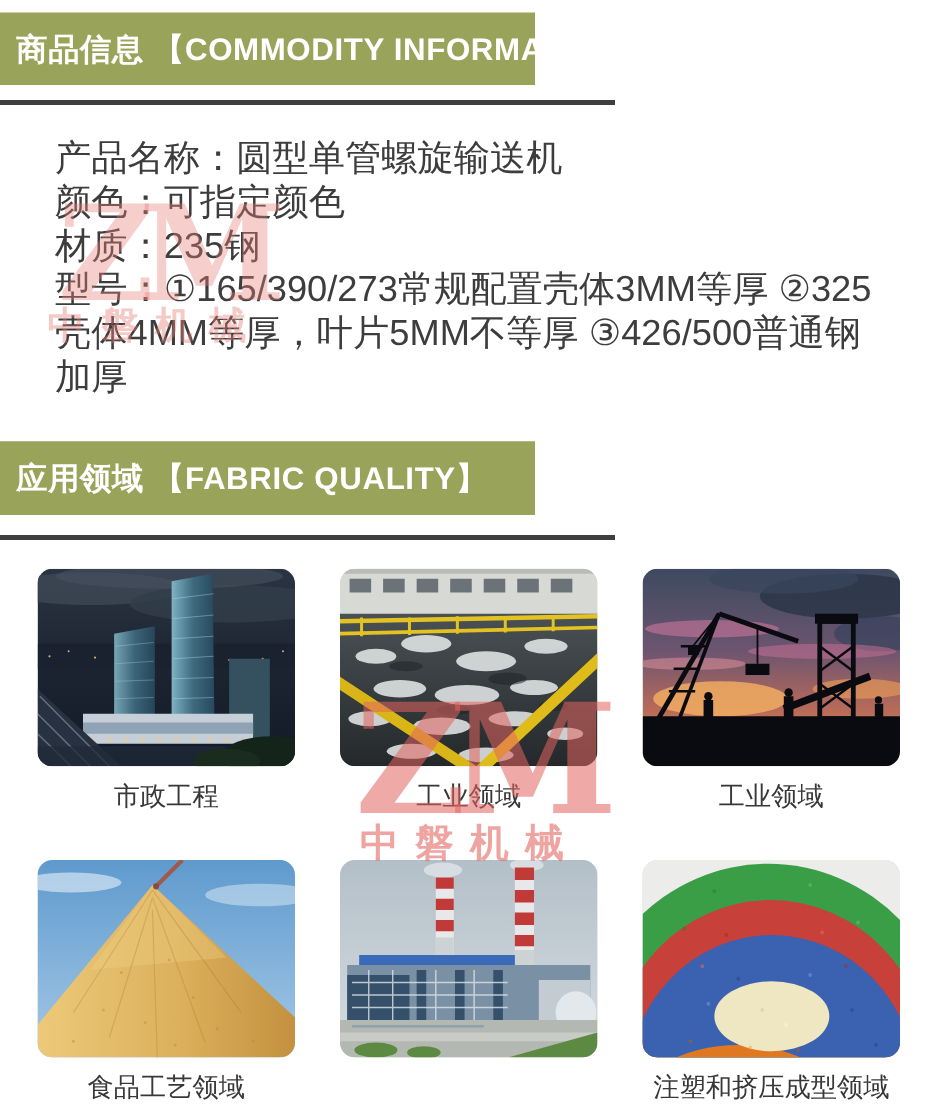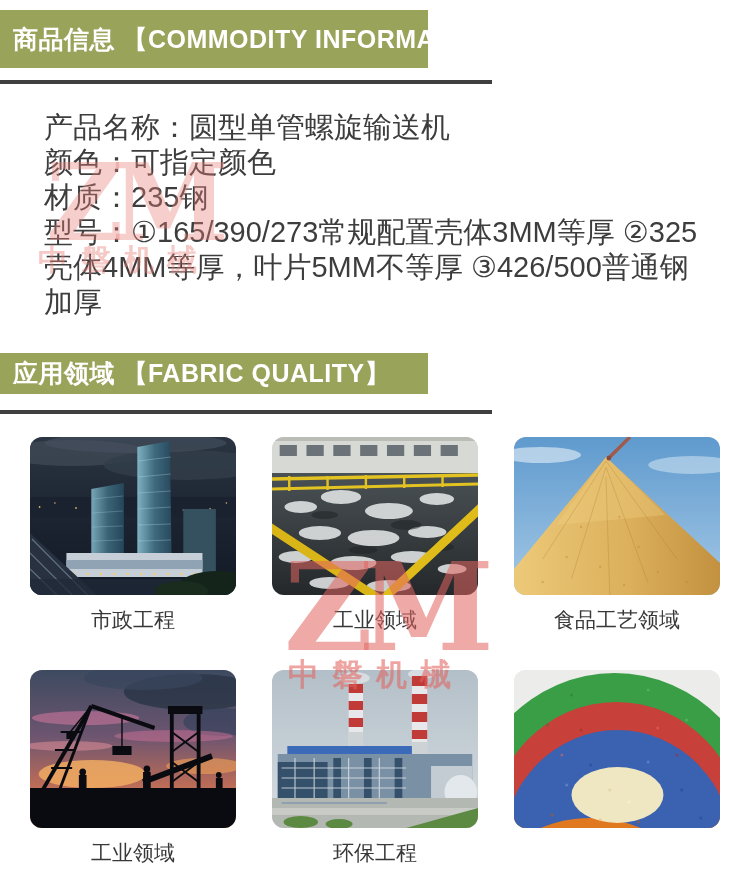--- a/index.html
+++ b/index.html
@@ -11,21 +11,21 @@
     position:relative; overflow:hidden;
     color:#3d3d3d;
   }
   .band {
     background:#99a35a; width:428px; height:58px;
     color:#ffffff; font-size:25px; font-weight:600;
     display:flex; align-items:center; padding-left:13px;
     letter-spacing:0.5px; white-space:nowrap; overflow:hidden;
   }
   #band1 { margin-top:10px; }
-  #band2 { margin-top:33px; height:41px; }
+  #band2 { margin-top:33px; height:59px; }
   .rule { width:492px; height:4px; background:#3f3f3f; }
   #rule1 { margin-top:12px; }
   #rule2 { margin-top:16px; }
   .info {
     margin:26px 34px 0 44px; max-width:656px;
     font-size:29px; line-height:35px; font-weight:500;
     color:#3d3d3d; word-break:break-all;
   }
   .grid {
     margin-top:23px; padding:0 30px;
@@ -200,64 +200,20 @@
         <line x1="221" y1="68" x2="116" y2="162" stroke="#dfbc1a" stroke-width="9"></line>
       </svg>
     </div>
     <figcaption>工业领域</figcaption>
   </figure>
 
   <figure>
     <div class="ph">
       <svg viewBox="0 0 215 158" preserveAspectRatio="none">
         <defs>
-          <linearGradient id="c4s" x1="0" y1="0" x2="0" y2="1">
-            <stop offset="0" stop-color="#5f9ace"></stop>
-              <stop offset="1" stop-color="#a5c9e6"></stop>
-          </linearGradient>
-          <linearGradient id="c4g" x1="0" y1="0" x2="1" y2="0">
-            <stop offset="0" stop-color="#ecc979"></stop>
-              <stop offset="0.55" stop-color="#dcb05c"></stop>
-              <stop offset="1" stop-color="#c3913f"></stop>
-          </linearGradient>
-        </defs>
-        <rect width="215" height="158" fill="url(#c4s)"></rect>
-        <ellipse cx="28" cy="18" rx="42" ry="8" fill="#e8f1f8" opacity="0.6"></ellipse>
-        <ellipse cx="186" cy="28" rx="46" ry="9" fill="#dcebf6" opacity="0.5"></ellipse>
-        <polygon points="96,20 215,126 215,158 0,158 0,132" fill="url(#c4g)"></polygon>
-        <polygon points="96,20 158,78 44,88" fill="#f0d284" opacity="0.35"></polygon>
-        <g stroke="#a57c34" stroke-width="1" opacity="0.3" fill="none">
-          <path d="M96,24 L30,122"></path>
-            <path d="M96,24 L170,122"></path>
-          <path d="M96,30 L60,142"></path>
-            <path d="M96,30 L140,146"></path>
-            <path d="M96,40 L100,158"></path>
-        </g>
-        <g fill="#b8893c" opacity="0.45">
-          <circle cx="70" cy="90" r="1.2"></circle>
-            <circle cx="110" cy="80" r="1.2"></circle>
-            <circle cx="130" cy="110" r="1.2"></circle>
-          <circle cx="55" cy="120" r="1.2"></circle>
-            <circle cx="90" cy="130" r="1.2"></circle>
-            <circle cx="150" cy="135" r="1.2"></circle>
-          <circle cx="30" cy="145" r="1.2"></circle>
-            <circle cx="180" cy="145" r="1.2"></circle>
-            <circle cx="115" cy="148" r="1.2"></circle>
-        </g>
-        <line x1="121" y1="0" x2="99" y2="21" stroke="#a05a4a" stroke-width="3.5"></line>
-        <circle cx="99" cy="21" r="2.5" fill="#8a4a3c"></circle>
-      </svg>
-    </div>
-    <figcaption>食品工艺领域</figcaption>
-  </figure>
-
-  <figure>
-    <div class="ph">
-      <svg viewBox="0 0 215 158" preserveAspectRatio="none">
-        <defs>
           <linearGradient id="c3s" x1="0" y1="0" x2="0" y2="1">
             <stop offset="0" stop-color="#3d4a60"></stop>
               <stop offset="0.42" stop-color="#6d5570"></stop>
             <stop offset="0.72" stop-color="#b96b58"></stop>
               <stop offset="1" stop-color="#e09a5e"></stop>
           </linearGradient>
         </defs>
         <rect width="215" height="158" fill="url(#c3s)"></rect>
         <ellipse cx="170" cy="22" rx="72" ry="18" fill="#2b3648" opacity="0.85"></ellipse>
         <ellipse cx="118" cy="8" rx="62" ry="12" fill="#39465c" opacity="0.7"></ellipse>
@@ -299,20 +255,64 @@
         </g>
       </svg>
     </div>
     <figcaption>工业领域</figcaption>
   </figure>
 
   <figure>
     <div class="ph">
       <svg viewBox="0 0 215 158" preserveAspectRatio="none">
         <defs>
+          <linearGradient id="c4s" x1="0" y1="0" x2="0" y2="1">
+            <stop offset="0" stop-color="#5f9ace"></stop>
+              <stop offset="1" stop-color="#a5c9e6"></stop>
+          </linearGradient>
+          <linearGradient id="c4g" x1="0" y1="0" x2="1" y2="0">
+            <stop offset="0" stop-color="#ecc979"></stop>
+              <stop offset="0.55" stop-color="#dcb05c"></stop>
+              <stop offset="1" stop-color="#c3913f"></stop>
+          </linearGradient>
+        </defs>
+        <rect width="215" height="158" fill="url(#c4s)"></rect>
+        <ellipse cx="28" cy="18" rx="42" ry="8" fill="#e8f1f8" opacity="0.6"></ellipse>
+        <ellipse cx="186" cy="28" rx="46" ry="9" fill="#dcebf6" opacity="0.5"></ellipse>
+        <polygon points="96,20 215,126 215,158 0,158 0,132" fill="url(#c4g)"></polygon>
+        <polygon points="96,20 158,78 44,88" fill="#f0d284" opacity="0.35"></polygon>
+        <g stroke="#a57c34" stroke-width="1" opacity="0.3" fill="none">
+          <path d="M96,24 L30,122"></path>
+            <path d="M96,24 L170,122"></path>
+          <path d="M96,30 L60,142"></path>
+            <path d="M96,30 L140,146"></path>
+            <path d="M96,40 L100,158"></path>
+        </g>
+        <g fill="#b8893c" opacity="0.45">
+          <circle cx="70" cy="90" r="1.2"></circle>
+            <circle cx="110" cy="80" r="1.2"></circle>
+            <circle cx="130" cy="110" r="1.2"></circle>
+          <circle cx="55" cy="120" r="1.2"></circle>
+            <circle cx="90" cy="130" r="1.2"></circle>
+            <circle cx="150" cy="135" r="1.2"></circle>
+          <circle cx="30" cy="145" r="1.2"></circle>
+            <circle cx="180" cy="145" r="1.2"></circle>
+            <circle cx="115" cy="148" r="1.2"></circle>
+        </g>
+        <line x1="121" y1="0" x2="99" y2="21" stroke="#a05a4a" stroke-width="3.5"></line>
+        <circle cx="99" cy="21" r="2.5" fill="#8a4a3c"></circle>
+      </svg>
+    </div>
+    <figcaption>食品工艺领域</figcaption>
+  </figure>
+
+  <figure>
+    <div class="ph">
+      <svg viewBox="0 0 215 158" preserveAspectRatio="none">
+        <defs>
           <linearGradient id="c5s" x1="0" y1="0" x2="0" y2="1">
             <stop offset="0" stop-color="#b3bfc8"></stop>
               <stop offset="1" stop-color="#d6dde1"></stop>
           </linearGradient>
         </defs>
         <rect width="215" height="158" fill="url(#c5s)"></rect>
         <ellipse cx="86" cy="8" rx="16" ry="6" fill="#e6eaec" opacity="0.7"></ellipse>
         <ellipse cx="156" cy="4" rx="14" ry="5" fill="#e6eaec" opacity="0.7"></ellipse>
         <rect x="80" y="14" width="15" height="78" fill="#e8e8ea"></rect>
         <g fill="#c03a38">
@@ -353,21 +353,20 @@
         <g fill="#5d8a42">
           <polygon points="140,158 215,138 215,158"></polygon>
           <ellipse cx="30" cy="152" rx="18" ry="6"></ellipse>
             <ellipse cx="70" cy="154" rx="14" ry="5"></ellipse>
         </g>
         <g stroke="#8fa0ae" stroke-width="2">
             <line x1="10" y1="133" x2="120" y2="133"></line>
           </g>
       </svg>
     </div>
-    <figcaption>环保工程</figcaption>
   </figure>
 
   <figure>
     <div class="ph">
       <svg viewBox="0 0 215 158" preserveAspectRatio="none">
         <rect width="215" height="158" fill="#ecedea"></rect>
         <circle cx="105" cy="160" r="157" fill="#3a9e47"></circle>
         <circle cx="107" cy="165" r="133" fill="#c8403a"></circle>
         <circle cx="108" cy="180" r="120" fill="#3a62b0"></circle>
         <ellipse cx="80" cy="200" rx="88" ry="52" fill="#e07820"></ellipse>
@@ -387,20 +386,21 @@
             <circle cx="175" cy="120" r="1.6" fill="#23448c"></circle>
           <circle cx="100" cy="120" r="1.6" fill="#d8c890"></circle>
             <circle cx="120" cy="132" r="1.6" fill="#fff8dc"></circle>
           <circle cx="40" cy="145" r="1.6" fill="#b85c10"></circle>
             <circle cx="90" cy="150" r="1.6" fill="#f8a050"></circle>
           <circle cx="130" cy="152" r="1.6" fill="#b85c10"></circle>
             <circle cx="195" cy="148" r="1.6" fill="#23448c"></circle>
         </g>
       </svg>
     </div>
+    <figcaption>注塑和挤压成型领域</figcaption>
   </figure>
 
 </div>
 
 <div class="wm" id="wm1-logo">ZM</div>
 <div class="wm" id="wm1-name">中磐机械</div>
 <div class="wm" id="wm2-logo">ZM</div>
 <div class="wm" id="wm2-name">中磐机械</div>
 
 </body></html>

